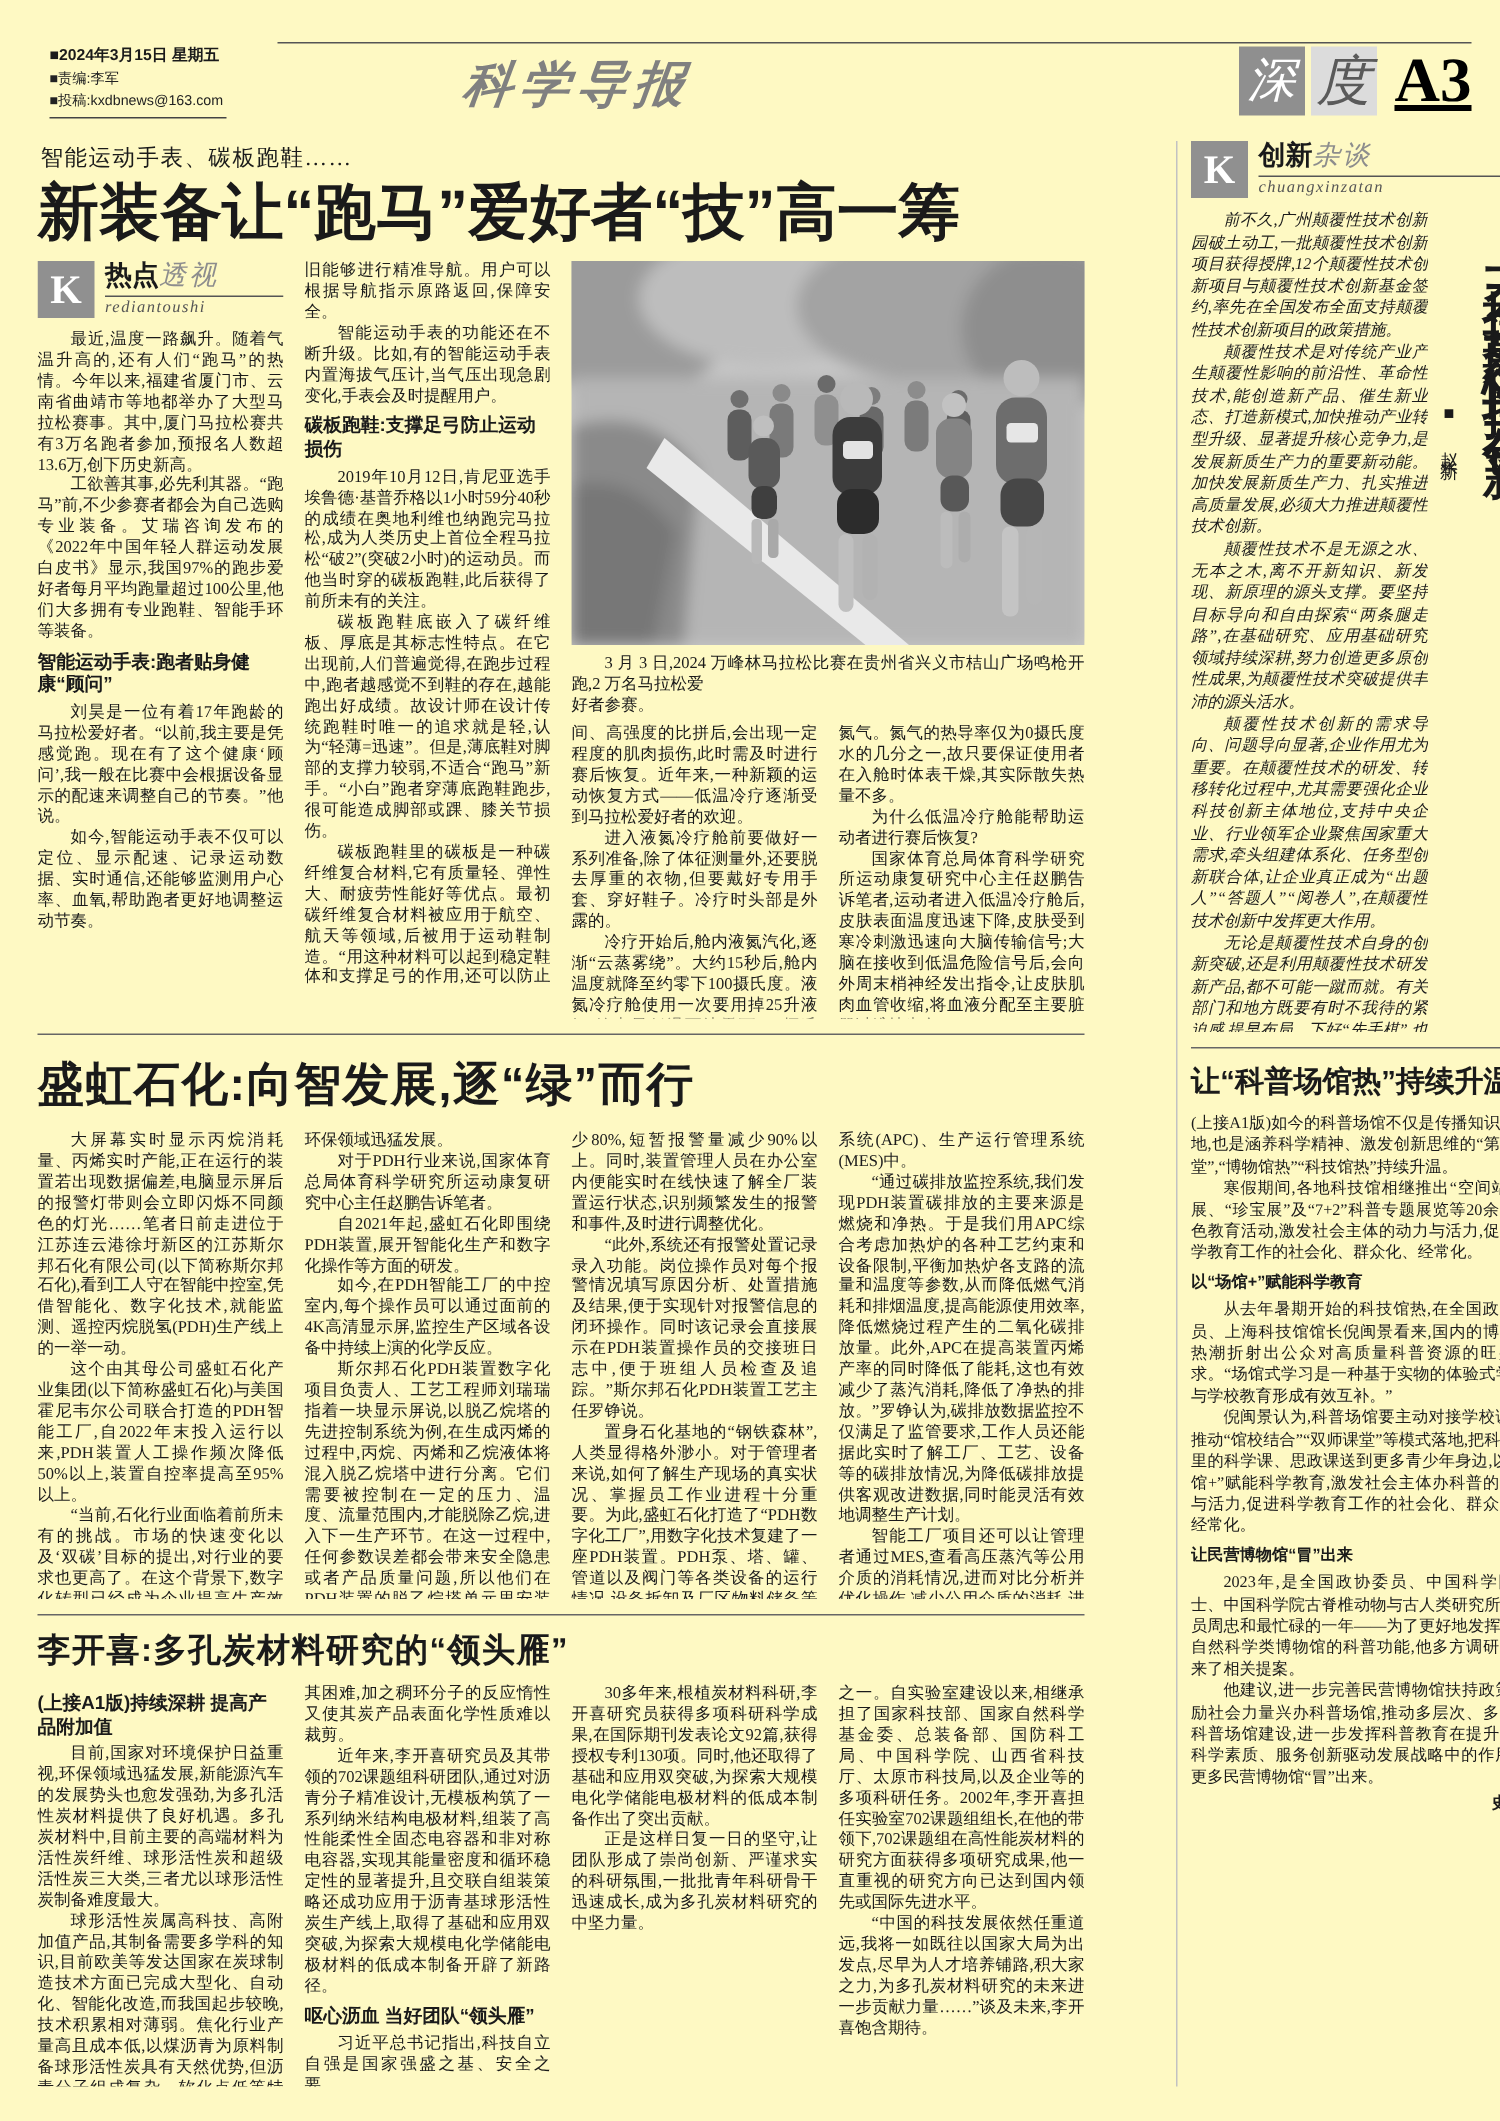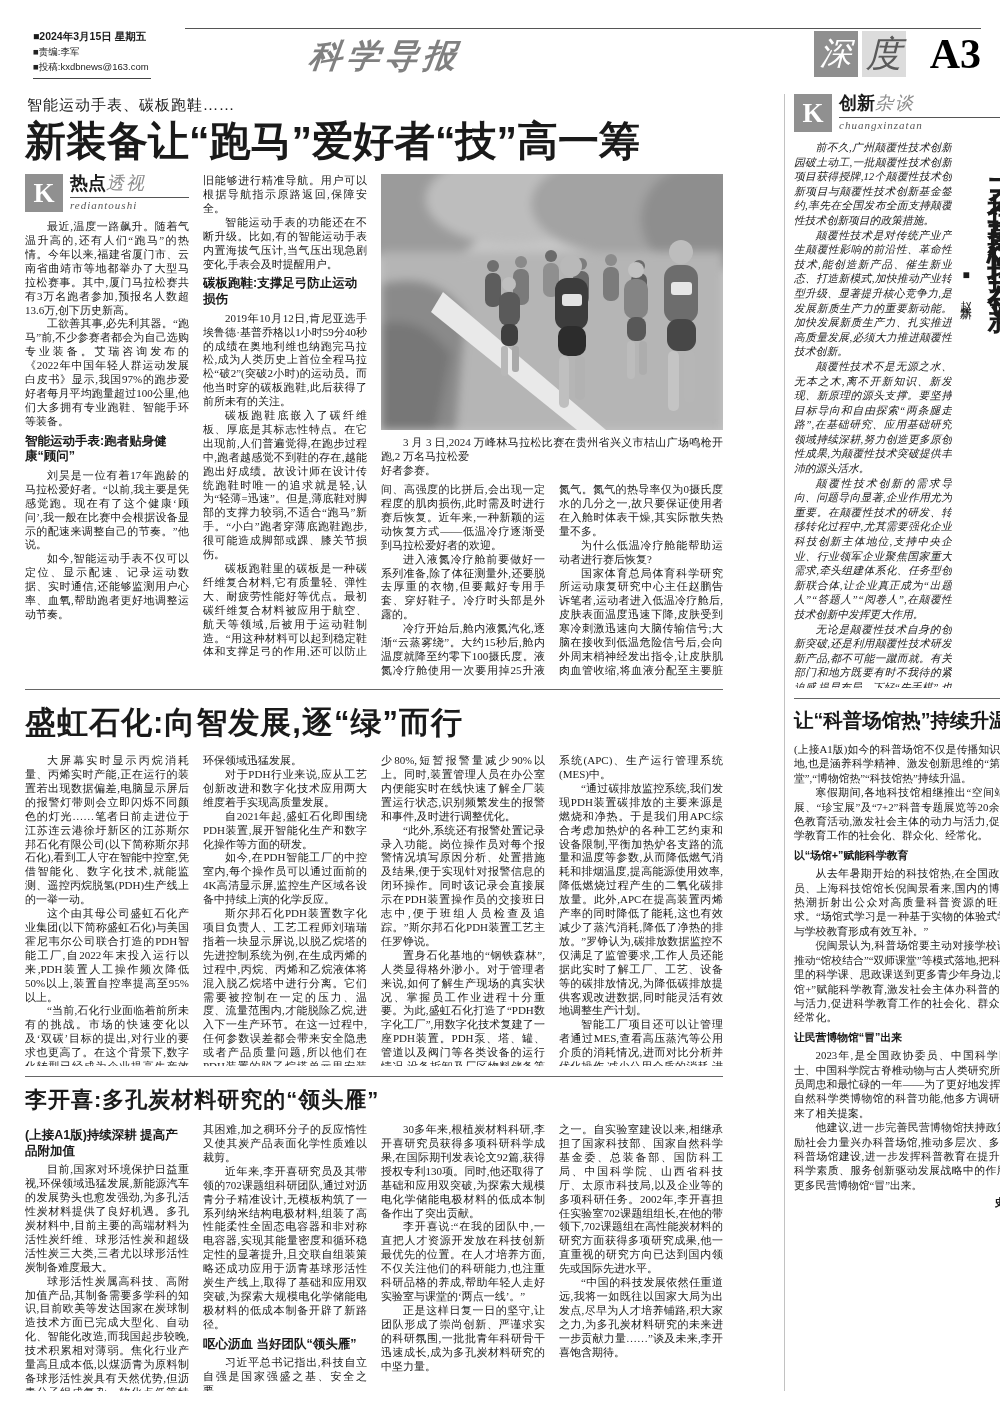--- a/index.html
+++ b/index.html
@@ -1,35 +1,35 @@
 <!DOCTYPE html>
 <html><head>
 <meta charset="utf-8">
 <style>
   html,body{margin:0;padding:0;background:#e9e9e9;}
-  .page{position:relative;width:1000px;height:1414px;background:#ffffff;margin:0 auto;
+  .page{position:relative;width:1000px;height:1414px;background:#fef9c3;margin:0 auto;
         font-family:"Liberation Serif","DejaVu Serif",serif;color:#1a1a1a;overflow:hidden;}
   .inner{position:absolute;left:25px;top:20px;width:956px;}
 
   
   .masthead{position:relative;height:68px;}
   .mh-topline{position:absolute;left:160px;top:8px;right:0;border-top:1.5px solid #555;}
   .mh-left{position:absolute;left:8px;top:10px;width:150px;font-family:"Liberation Sans",sans-serif;}
   .mh-date{font-size:10.5px;font-weight:bold;}
   .mh-small{font-size:9.5px;margin-top:2px;color:#222;}
   .mh-underline{border-bottom:1px solid #444;width:118px;margin-top:4px;}
   .mh-center{position:absolute;left:255px;top:14px;width:210px;text-align:center;
              font-size:33px;color:#808080;font-style:italic;letter-spacing:5px;
              transform:skewX(-7deg);font-weight:bold;}
   .mh-right{position:absolute;right:0;top:10px;display:flex;align-items:center;gap:4px;}
   .sec-box1{width:44px;height:46px;background:#8f8f8f;color:#fff;font-size:32px;font-style:italic;
             display:flex;align-items:center;justify-content:center;}
   .sec-box2{width:44px;height:46px;background:#dcdcdc;color:#5a5a5a;font-size:36px;font-style:italic;
             display:flex;align-items:center;justify-content:center;}
-  .page-no{font-size:42px;font-weight:bold;font-family:"Liberation Serif",serif;color:#000;margin-left:20px;}
+  .page-no{font-size:42px;font-weight:bold;font-family:"Liberation Serif",serif;color:#000;margin-left:8px;text-decoration:underline;}
 
   
   .content{display:flex;margin-top:6px;gap:45px;}
   .main-col{width:700px;}
   .rail{width:238px;margin-left:16px;border-left:1px solid #c2c2c2;padding-left:9px;box-sizing:border-box;}
 
   .kicker{font-size:15px;margin:2px 0 4px 2px;letter-spacing:1px;}
   .headline1{font-family:"Liberation Sans",sans-serif;font-weight:900;font-size:41px;
              letter-spacing:0px;line-height:1.1;margin:2px 0 10px 0;white-space:nowrap;}
   .row{display:flex;gap:14px;}
@@ -224,21 +224,21 @@
     <section>
       <div class="headline2">盛虹石化:向智发展,逐“绿”而行</div>
       <div class="row">
         <div class="col h310">
                 <div class="blk p">大屏幕实时显示丙烷消耗量、丙烯实时产能,正在运行的装置若出现数据偏差,电脑显示屏后的报警灯带则会立即闪烁不同颜色的灯光……笔者日前走进位于江苏连云港徐圩新区的江苏斯尔邦石化有限公司(以下简称斯尔邦石化),看到工人守在智能中控室,凭借智能化、数字化技术,就能监测、遥控丙烷脱氢(PDH)生产线上的一举一动。</div>
                 <div class="blk p">这个由其母公司盛虹石化产业集团(以下简称盛虹石化)与美国霍尼韦尔公司联合打造的PDH智能工厂,自2022年末投入运行以来,PDH装置人工操作频次降低50%以上,装置自控率提高至95%以上。</div>
                 <div class="blk p">“当前,石化行业面临着前所未有的挑战。市场的快速变化以及‘双碳’目标的提出,对行业的要求也更高了。在这个背景下,数字化转型已经成为企业提高生产效率、提升盈利能力以及应对市场挑战的关键手段。”盛虹石化总裁白玮说。</div>
               </div>
         <div class="col h310">
                 <div class="blk c">环保领域迅猛发展。</div>
-                <div class="blk p">对于PDH行业来说,应从工艺创新改进和数字化技术应用两大维度着手实现高质量发展。</div>
+                <div class="blk p">对于PDH行业来说,国家体育总局体育科学研究所运动康复研究中心主任赵鹏告诉笔者。</div>
                 <div class="blk p">自2021年起,盛虹石化即围绕PDH装置,展开智能化生产和数字化操作等方面的研发。</div>
                 <div class="blk p">如今,在PDH智能工厂的中控室内,每个操作员可以通过面前的4K高清显示屏,监控生产区域各设备中持续上演的化学反应。</div>
                 <div class="blk p">斯尔邦石化PDH装置数字化项目负责人、工艺工程师刘瑞瑞指着一块显示屏说,以脱乙烷塔的先进控制系统为例,在生成丙烯的过程中,丙烷、丙烯和乙烷液体将混入脱乙烷塔中进行分离。它们需要被控制在一定的压力、温度、流量范围内,才能脱除乙烷,进入下一生产环节。在这一过程中,任何参数误差都会带来安全隐患或者产品质量问题,所以他们在PDH装置的脱乙烷塔单元里安装了传感器。传感器会监测单元内各个仪器的流量、压力、温度、液位等数据,并根据设定的生产指标自动调节。一旦设备实际运行状况偏离设定范围,传感器便会通过智能报警系统发出提示。</div>
               </div>
         <div class="col h310">
                 <div class="blk c">少80%,短暂报警量减少90%以上。同时,装置管理人员在办公室内便能实时在线快速了解全厂装置运行状态,识别频繁发生的报警和事件,及时进行调整优化。</div>
                 <div class="blk p">“此外,系统还有报警处置记录录入功能。岗位操作员对每个报警情况填写原因分析、处置措施及结果,便于实现针对报警信息的闭环操作。同时该记录会直接展示在PDH装置操作员的交接班日志中,便于班组人员检查及追踪。”斯尔邦石化PDH装置工艺主任罗铮说。</div>
                 <div class="blk p">置身石化基地的“钢铁森林”,人类显得格外渺小。对于管理者来说,如何了解生产现场的真实状况、掌握员工作业进程十分重要。为此,盛虹石化打造了“PDH数字化工厂”,用数字化技术复建了一座PDH装置。PDH泵、塔、罐、管道以及阀门等各类设备的运行情况,设备拆卸及厂区物料储备等情况,在数字化工厂网络平台上一目了然。</div>
               </div>
         <div class="col h310">
@@ -260,21 +260,20 @@
                 <div class="blk p">球形活性炭属高科技、高附加值产品,其制备需要多学科的知识,目前欧美等发达国家在炭球制造技术方面已完成大型化、自动化、智能化改造,而我国起步较晚,技术积累相对薄弱。焦化行业产量高且成本低,以煤沥青为原料制备球形活性炭具有天然优势,但沥青分子组成复杂、软化点低等特性增加了制备</div>
               </div>
         <div class="col h262">
                 <div class="blk c">其困难,加之稠环分子的反应惰性又使其炭产品表面化学性质难以裁剪。</div>
                 <div class="blk p">近年来,李开喜研究员及其带领的702课题组科研团队,通过对沥青分子精准设计,无模板构筑了一系列纳米结构电极材料,组装了高性能柔性全固态电容器和非对称电容器,实现其能量密度和循环稳定性的显著提升,且交联自组装策略还成功应用于沥青基球形活性炭生产线上,取得了基础和应用双突破,为探索大规模电化学储能电极材料的低成本制备开辟了新路径。</div>
                 <div class="blk h">呕心沥血 当好团队“领头雁”</div>
                 <div class="blk p">习近平总书记指出,科技自立自强是国家强盛之基、安全之要。</div>
               </div>
         <div class="col h262">
                 <div class="blk p">30多年来,根植炭材料科研,李开喜研究员获得多项科研科学成果,在国际期刊发表论文92篇,获得授权专利130项。同时,他还取得了基础和应用双突破,为探索大规模电化学储能电极材料的低成本制备作出了突出贡献。</div>
-                <div class="blk p">李开喜说:“在我的团队中,一直把人才资源开发放在科技创新最优先的位置。在人才培养方面,不仅关注他们的科研能力,也注重科研品格的养成,帮助年轻人走好实验室与课堂的‘两点一线’。”</div>
                 <div class="blk p">正是这样日复一日的坚守,让团队形成了崇尚创新、严谨求实的科研氛围,一批批青年科研骨干迅速成长,成为多孔炭材料研究的中坚力量。</div>
               </div>
         <div class="col h262">
                 <div class="blk c">之一。自实验室建设以来,相继承担了国家科技部、国家自然科学基金委、总装备部、国防科工局、中国科学院、山西省科技厅、太原市科技局,以及企业等的多项科研任务。2002年,李开喜担任实验室702课题组组长,在他的带领下,702课题组在高性能炭材料的研究方面获得多项研究成果,他一直重视的研究方向已达到国内领先或国际先进水平。</div>
                 <div class="blk p">“中国的科技发展依然任重道远,我将一如既往以国家大局为出发点,尽早为人才培养铺路,积大家之力,为多孔炭材料研究的未来进一步贡献力量……”谈及未来,李开喜饱含期待。</div>
               </div>
       </div>
     </section>
    </div>
 

